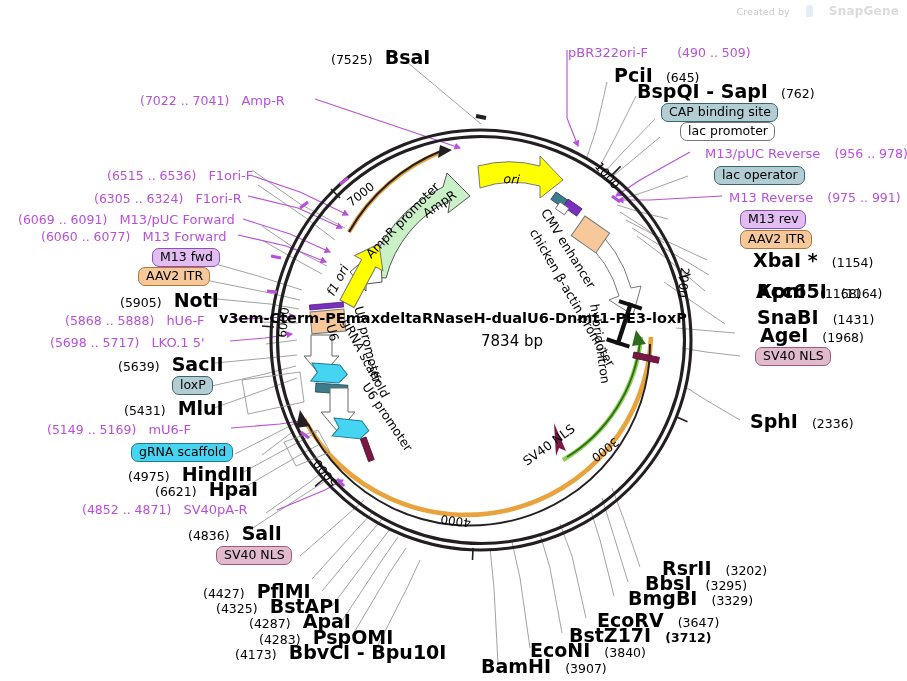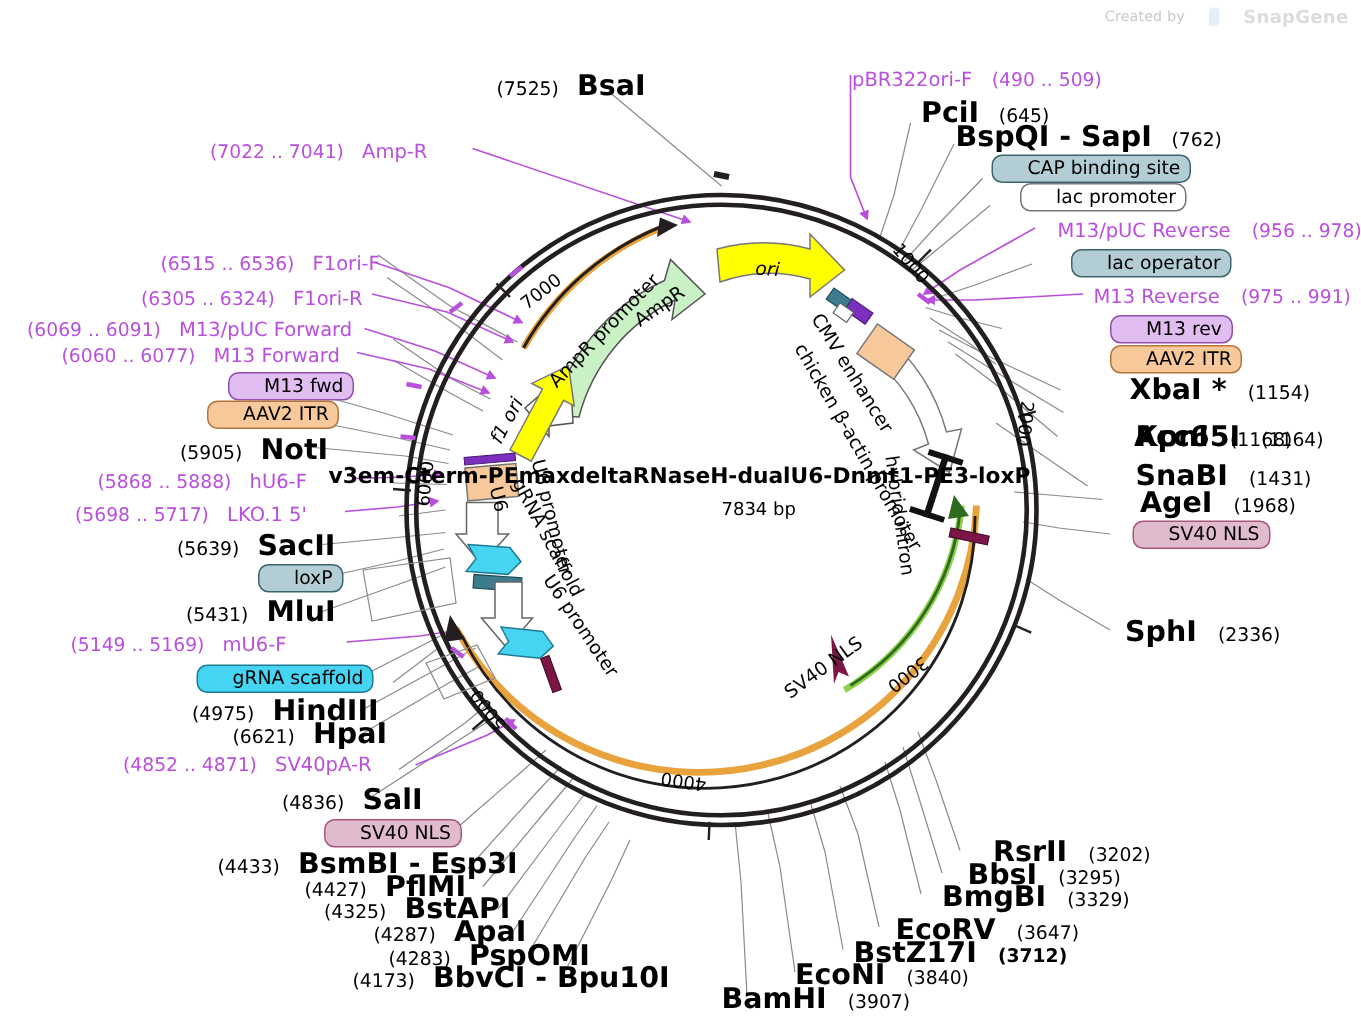--- a/index.html
+++ b/index.html
@@ -17,21 +17,21 @@
   .lbl{position:absolute;white-space:nowrap;line-height:1;}
   .enz{font-size:19px;font-weight:bold;color:#000;}
   .pos{font-size:12.5px;font-weight:normal;color:#000;}
   .prim{font-size:13px;color:#b84fdd;}
   .primpos{font-size:12.5px;color:#b84fdd;}
 
   
   .badge{
     position:absolute;display:inline-block;
     font-size:12.5px;color:#000;
-    padding:1px 6px 2px 23px;
+    padding:1px 6px 2px 7px;
     border:1px solid #555;border-radius:7px;
     background:#fff;white-space:nowrap;line-height:1.15;
   }
   .badge.teal{background:#b2cdd4;border-color:#3c6470;}
   .badge.cyan{background:#45d4f2;border-color:#1d7c93;}
   .badge.violet{background:#e2bdf2;border-color:#8e4fb0;}
   .badge.orange{background:#f6c89a;border-color:#b4743a;}
   .badge.pink{background:#e0bacd;border-color:#a6567c;}
   .badge.plain{background:#fff;border-color:#777;}
 
@@ -41,21 +41,21 @@
   .ticklab{position:absolute;font-size:12px;color:#000;white-space:nowrap;
         transform-origin:0 0;line-height:1;}
 
   
   #plasmid-name{
     position:absolute;left:453px;top:318px;transform:translate(-50%,-50%);
     font-size:14.5px;font-weight:bold;color:#000;white-space:nowrap;
   }
   #plasmid-size{
     position:absolute;left:481px;top:332px;
-    font-size:12px;color:#000;white-space:nowrap;
+    font-size:15px;color:#000;white-space:nowrap;
   }
 
   
   .arrowtxt{position:absolute;font-size:12.5px;color:#000;white-space:nowrap;
             transform-origin:0 0;line-height:1;font-style:italic;}
 
   
   #watermark{position:absolute;right:8px;top:4px;display:flex;align-items:center;gap:16px;}
   #watermark .wmtext{font-size:9.5px;color:#c9c9c9;letter-spacing:.1px;}
   #watermark .wmbrand{font-size:12px;color:#dcdcdc;font-weight:bold;letter-spacing:.2px;}
@@ -328,24 +328,20 @@
   </div>
   <div class="lbl" style="left:82px;top:501px;">
     <span class="primpos">(4852 .. 4871)</span>
     <span class="prim" style="margin-left:7px;">SV40pA-R</span>
   </div>
   <div class="lbl" style="left:188px;top:524px;">
     <span class="pos">(4836)</span>
     <span class="enz" style="margin-left:7px;">SalI</span>
   </div>
   <div class="badge pink" style="left:216px;top:546px;">SV40 NLS</div>
-  <div class="lbl" style="left:145px;top:567px;">
-    <span class="pos">(4433)</span>
-    <span class="enz" style="margin-left:7px;">BsmBI  -  Esp3I</span>
-  </div>
   <div class="lbl" style="left:203px;top:582px;">
     <span class="pos">(4427)</span>
     <span class="enz" style="margin-left:7px;">PflMI</span>
   </div>
   <div class="lbl" style="left:216px;top:597px;">
     <span class="pos">(4325)</span>
     <span class="enz" style="margin-left:7px;">BstAPI</span>
   </div>
   <div class="lbl" style="left:249px;top:612px;">
     <span class="pos">(4287)</span>
@@ -355,21 +351,21 @@
     <span class="pos">(4283)</span>
     <span class="enz" style="margin-left:7px;">PspOMI</span>
   </div>
   <div class="lbl" style="left:235px;top:643px;">
     <span class="pos">(4173)</span>
     <span class="enz" style="margin-left:7px;">BbvCI  -  Bpu10I</span>
   </div>
 
   <div class="lbl" style="left:568px;top:44px;">
     <span class="prim">pBR322ori-F</span>
-    <span class="primpos" style="margin-left:8px;">(490 .. 509)</span>
+    <span class="primpos" style="margin-left:24px;">(490 .. 509)</span>
   </div>
   <div class="lbl" style="left:614px;top:66px;">
     <span class="enz">PciI</span>
     <span class="pos" style="margin-left:8px;">(645)</span>
   </div>
   <div class="lbl" style="left:637px;top:82px;">
     <span class="enz">BspQI  -  SapI</span>
     <span class="pos" style="margin-left:8px;">(762)</span>
   </div>
   <div class="badge teal" style="left:661px;top:103px;">CAP binding site</div>

